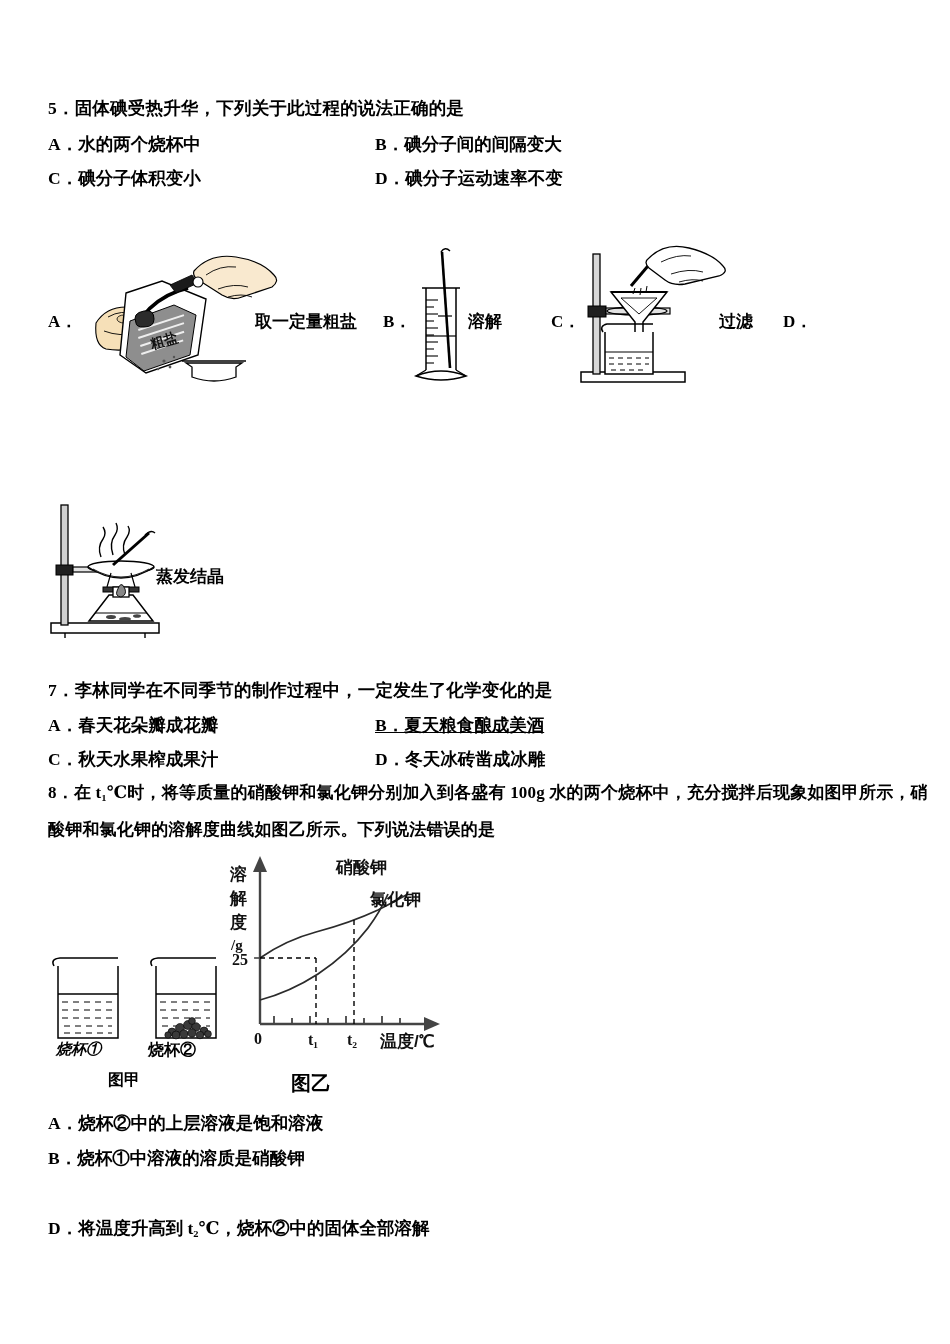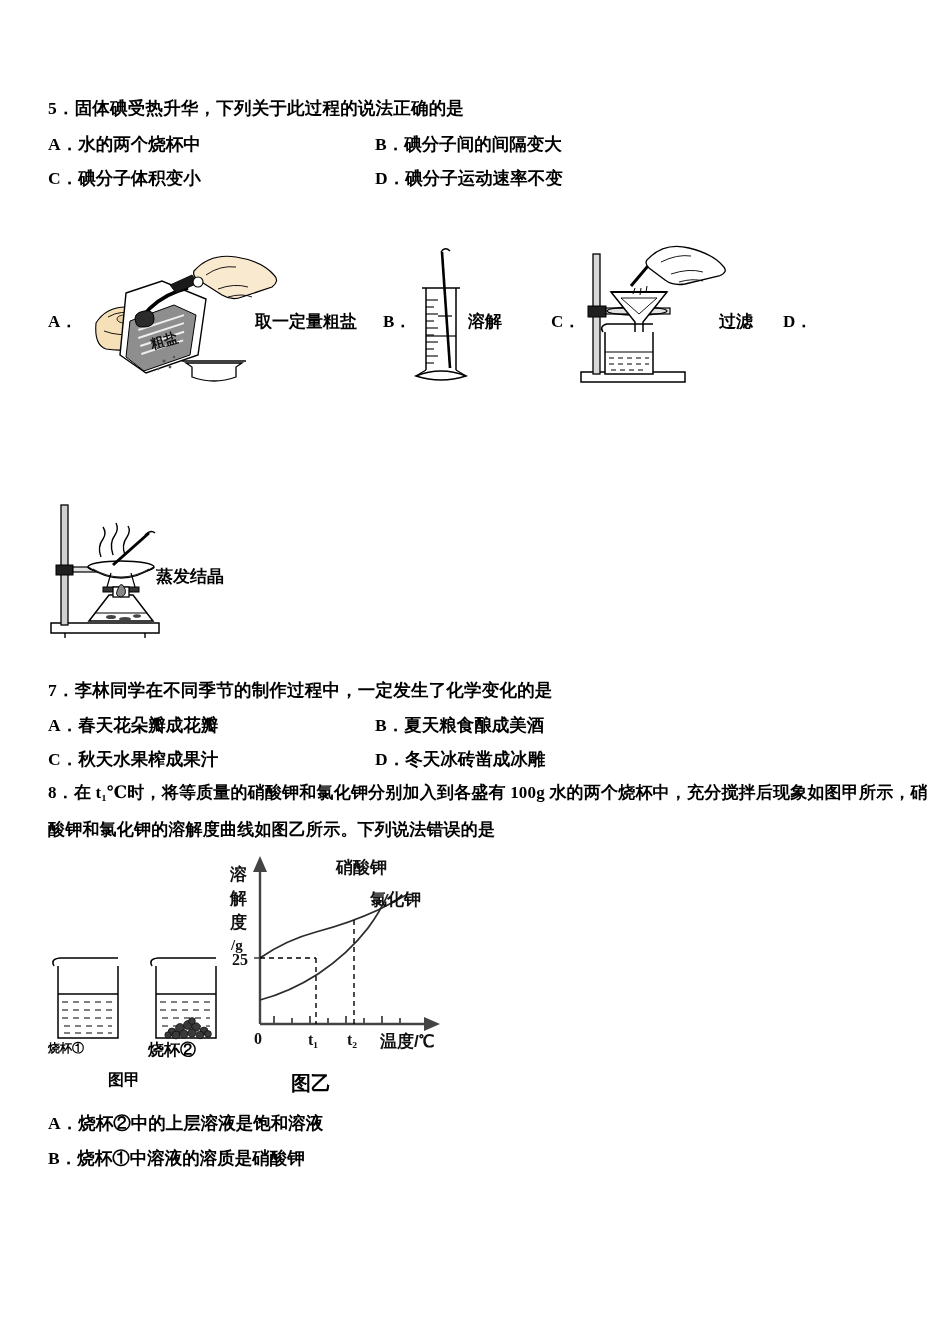--- a/index.html
+++ b/index.html
@@ -231,21 +231,21 @@
         <ellipse cx="92" cy="121" rx="4" ry="1.8"></ellipse>
       </g>
     </svg>
   </div>
 
   <div class="lbl" style="left:156px; top:565px;">蒸发结晶</div>
 
   <div class="qstem" style="left:48px; top:680px;">7．李林同学在不同季节的制作过程中，一定发生了化学变化的是</div>
 
   <div class="qopt" style="left:48px; top:715px;">A．春天花朵瓣成花瓣</div>
-  <div class="qopt" style="left:375px; top:715px;">B．夏天粮食酿成美酒</div>
+  <div class="qopt" style="left:375px; top:715px;text-decoration:underline;">B．夏天粮食酿成美酒</div>
   <div class="qopt" style="left:48px; top:749px;">C．秋天水果榨成果汁</div>
   <div class="qopt" style="left:375px; top:749px;">D．冬天冰砖凿成冰雕</div>
 
   <div class="qstem" style="left:48px; top:783px; font-size:17px;">8．在 t₁℃时，将等质量的硝酸钾和氯化钾分别加入到各盛有 100g 水的两个烧杯中，充分搅拌后现象如图甲所示，硝</div>
   <div class="qstem" style="left:48px; top:820px; font-size:17px;">酸钾和氯化钾的溶解度曲线如图乙所示。下列说法错误的是</div>
 
   <div class="fig" style="left:48px; top:958px;">
     <svg width="180" height="90" viewBox="0 0 180 90">
 
       <path d="M10 8 l0 72 l60 0 l0 -72" fill="#fff" stroke="#000" stroke-width="1.5"></path>
@@ -279,21 +279,21 @@
         <circle cx="136" cy="76" r="4.2"></circle>
           <circle cx="144" cy="75" r="4.2"></circle>
         <circle cx="152" cy="77" r="3.8"></circle>
           <circle cx="160" cy="76" r="3.4"></circle>
         <circle cx="120" cy="77" r="3.2"></circle>
           <circle cx="144" cy="63" r="3.4"></circle>
       </g>
     </svg>
   </div>
 
-  <div class="lbl" style="left:48px; top:1040px; font-size:12px;">烧杯①</div>
+  <div class="lbl" style="left:56px; top:1040px; font-size:15px;font-style:italic;">烧杯①</div>
   <div class="lbl" style="left:148px; top:1040px; font-size:16px;">烧杯②</div>
   <div class="lbl" style="left:108px; top:1070px; font-size:16px;">图甲</div>
 
   <div class="chartbox" style="left:208px; top:848px;">
     <svg width="250" height="215" viewBox="0 0 250 215">
 
       <line x1="52" y1="22" x2="52" y2="176" stroke="#444" stroke-width="2.4"></line>
       <path d="M52 8 l-7 16 l14 0 z" fill="#444"></path>
 
       <line x1="52" y1="176" x2="218" y2="176" stroke="#444" stroke-width="2.4"></line>
@@ -340,14 +340,15 @@
 
       <text x="128" y="25" font-family="'Liberation Sans',sans-serif" font-size="17" font-weight="bold" fill="#111">硝酸钾</text>
       <text x="162" y="57" font-family="'Liberation Sans',sans-serif" font-size="17" font-weight="bold" fill="#111">氯化钾</text>
     </svg>
   </div>
 
   <div class="lbl" style="left:291px; top:1070px; font-size:20px;">图乙</div>
 
   <div class="qopt" style="left:48px; top:1113px;">A．烧杯②中的上层溶液是饱和溶液</div>
   <div class="qopt" style="left:48px; top:1148px;">B．烧杯①中溶液的溶质是硝酸钾</div>
+  <div class="qopt" style="left:48px; top:1218px;">D．将温度升高到 t₂℃，烧杯②中的固体全部溶解</div>
 
 </div>
 
 </body></html>

